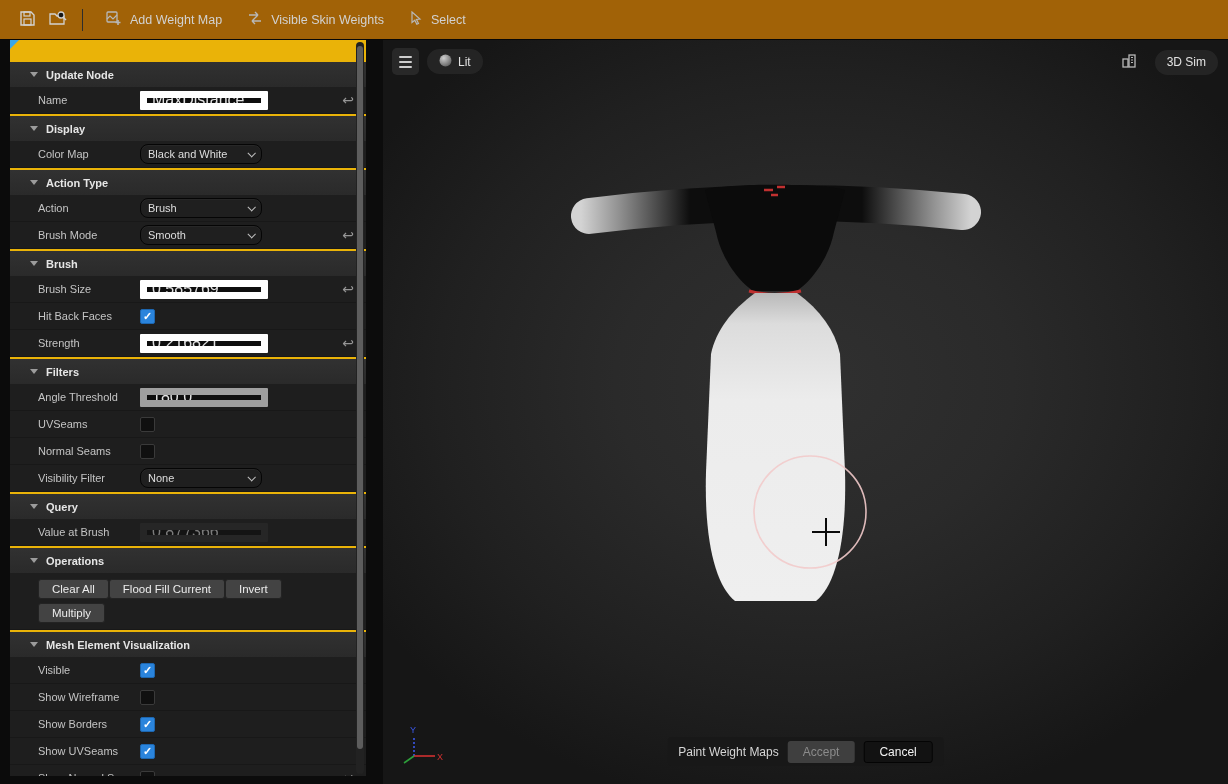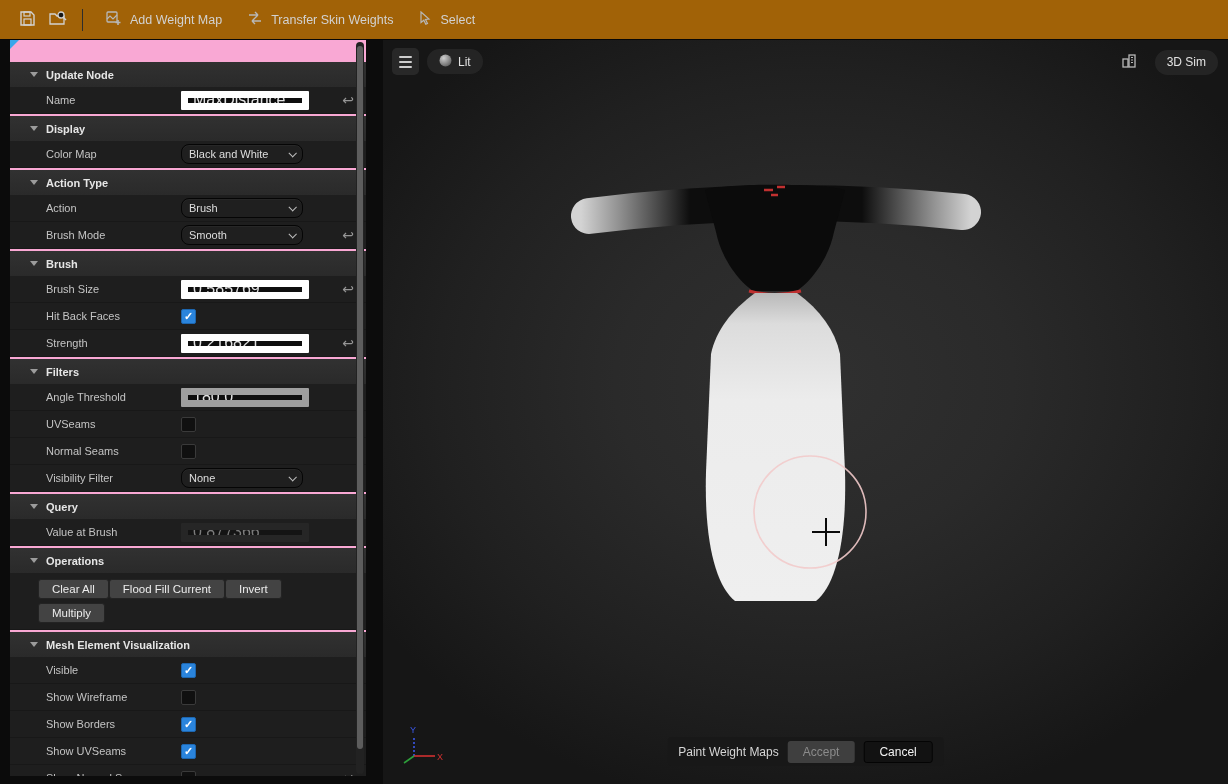--- a/index.html
+++ b/index.html
@@ -8,27 +8,27 @@
 
   
   .toolbar { position:absolute; top:0; left:0; right:0; height:40px; background:#a16207; border-bottom:1px solid #070707; display:flex; align-items:center; padding-left:12px; }
   .iconbtn { width:30px; height:28px; display:flex; align-items:center; justify-content:center; border-radius:3px; }
   .tb-sep { width:1px; height:22px; background:#2d2d2d; margin:0 10px; }
   .tbtn { display:flex; align-items:center; gap:7px; height:30px; padding:0 12px; border-radius:3px; color:#d2d2d2; font-size:12.5px; }
   .tbtn svg { flex:0 0 auto; }
 
   
   .left-rail { position:absolute; top:40px; left:0; width:10px; bottom:0; background:#0b0b0b; }
-  .panel { position:absolute; top:40px; left:10px; width:356px; bottom:8px; background:#f9a8d4; padding-top:20px; overflow:hidden; }
+  .panel { position:absolute; top:40px; left:10px; width:356px; bottom:8px; background:#eab308; padding-top:20px; overflow:hidden; }
   .tab-indicator { position:absolute; top:0; left:0; width:0; height:0; border-top:9px solid #38a6ea; border-right:9px solid transparent; }
   .sec-header { height:25px; margin-top:2px; background:linear-gradient(#313131,#2a2a2a); display:flex; align-items:center; padding-left:20px; gap:8px; }
   .sec-title { font-size:11px; font-weight:bold; color:#e6e6e6; }
   .tri { width:0; height:0; border-left:4px solid transparent; border-right:4px solid transparent; border-top:5px solid #9c9c9c; }
   .row { position:relative; display:flex; align-items:center; height:27px; background:#1e1e1e; border-bottom:1px solid #181818; }
-  .rlabel { width:171px; padding-left:36px; font-size:11px; color:#c4c4c4; white-space:nowrap; overflow:hidden; }
+  .rlabel { width:130px; padding-left:28px; font-size:11px; color:#c4c4c4; white-space:nowrap; overflow:hidden; }
   .rvalue { flex:1; display:flex; align-items:center; }
   .tinput { width:128px; height:19px; background:#0e0e0e; border:7px solid #ffffff; border-radius:1px; color:#e2e2e2; font-size:16px; font-family:"Liberation Sans",sans-serif; padding:0 5px; outline:none; }
   .tinput.hl { border-color:#9f9f9f; }
   .tinput.dim { color:#7b7b7b; border-color:#262626; background:#141414; }
   .dropdown { width:122px; height:20px; background:#1f1f1f; border:1px solid #050505; border-radius:8px; display:flex; align-items:center; justify-content:space-between; padding:0 7px; font-size:11px; color:#dedede; box-shadow:inset 0 1px 0 rgba(255,255,255,0.04); }
   .chev { width:6px; height:6px; border-right:1.6px solid #bdbdbd; border-bottom:1.6px solid #bdbdbd; transform:rotate(45deg) translateY(-1px); }
   .checkbox { width:15px; height:15px; background:#101010; border:1px solid #3a3a3a; border-radius:2px; display:flex; align-items:center; justify-content:center; }
   .checkbox[data-checked="true"] { background:#2a84dc; border-color:#1d66af; }
   .checkbox[data-checked="true"]::after { content:"✓"; color:#fff; font-size:11px; font-weight:bold; line-height:1; }
   .reset { position:absolute; right:12px; top:50%; transform:translateY(-50%); color:#969696; font-size:14px; line-height:1; }
@@ -86,21 +86,21 @@
       </span>
       <span>Add Weight Map</span>
     </div>
     <div class="tbtn">
       <span>
         <svg width="18" height="16" viewBox="0 0 18 16">
             <path d="M3 5 h9 m0 0 l-3 -3 m3 3 l-3 3" fill="none" stroke="#b8b8b8" stroke-width="1.4"></path>
             <path d="M15 11 h-9 m0 0 l3 -3 m-3 3 l3 3" fill="none" stroke="#b8b8b8" stroke-width="1.4"></path>
           </svg>
       </span>
-      <span>Transfer Skin Weights</span>
+      <span>Visible Skin Weights</span>
     </div>
     <div class="tbtn">
       <span>
         <svg width="16" height="16" viewBox="0 0 16 16">
             <path d="M4 2 L12 9 L8.5 9.5 L10.5 13.5 L8.8 14.3 L6.8 10.3 L4 12.5 Z" fill="none" stroke="#b8b8b8" stroke-width="1.2"></path>
           </svg>
       </span>
       <span>Select</span>
     </div>
   </div>

